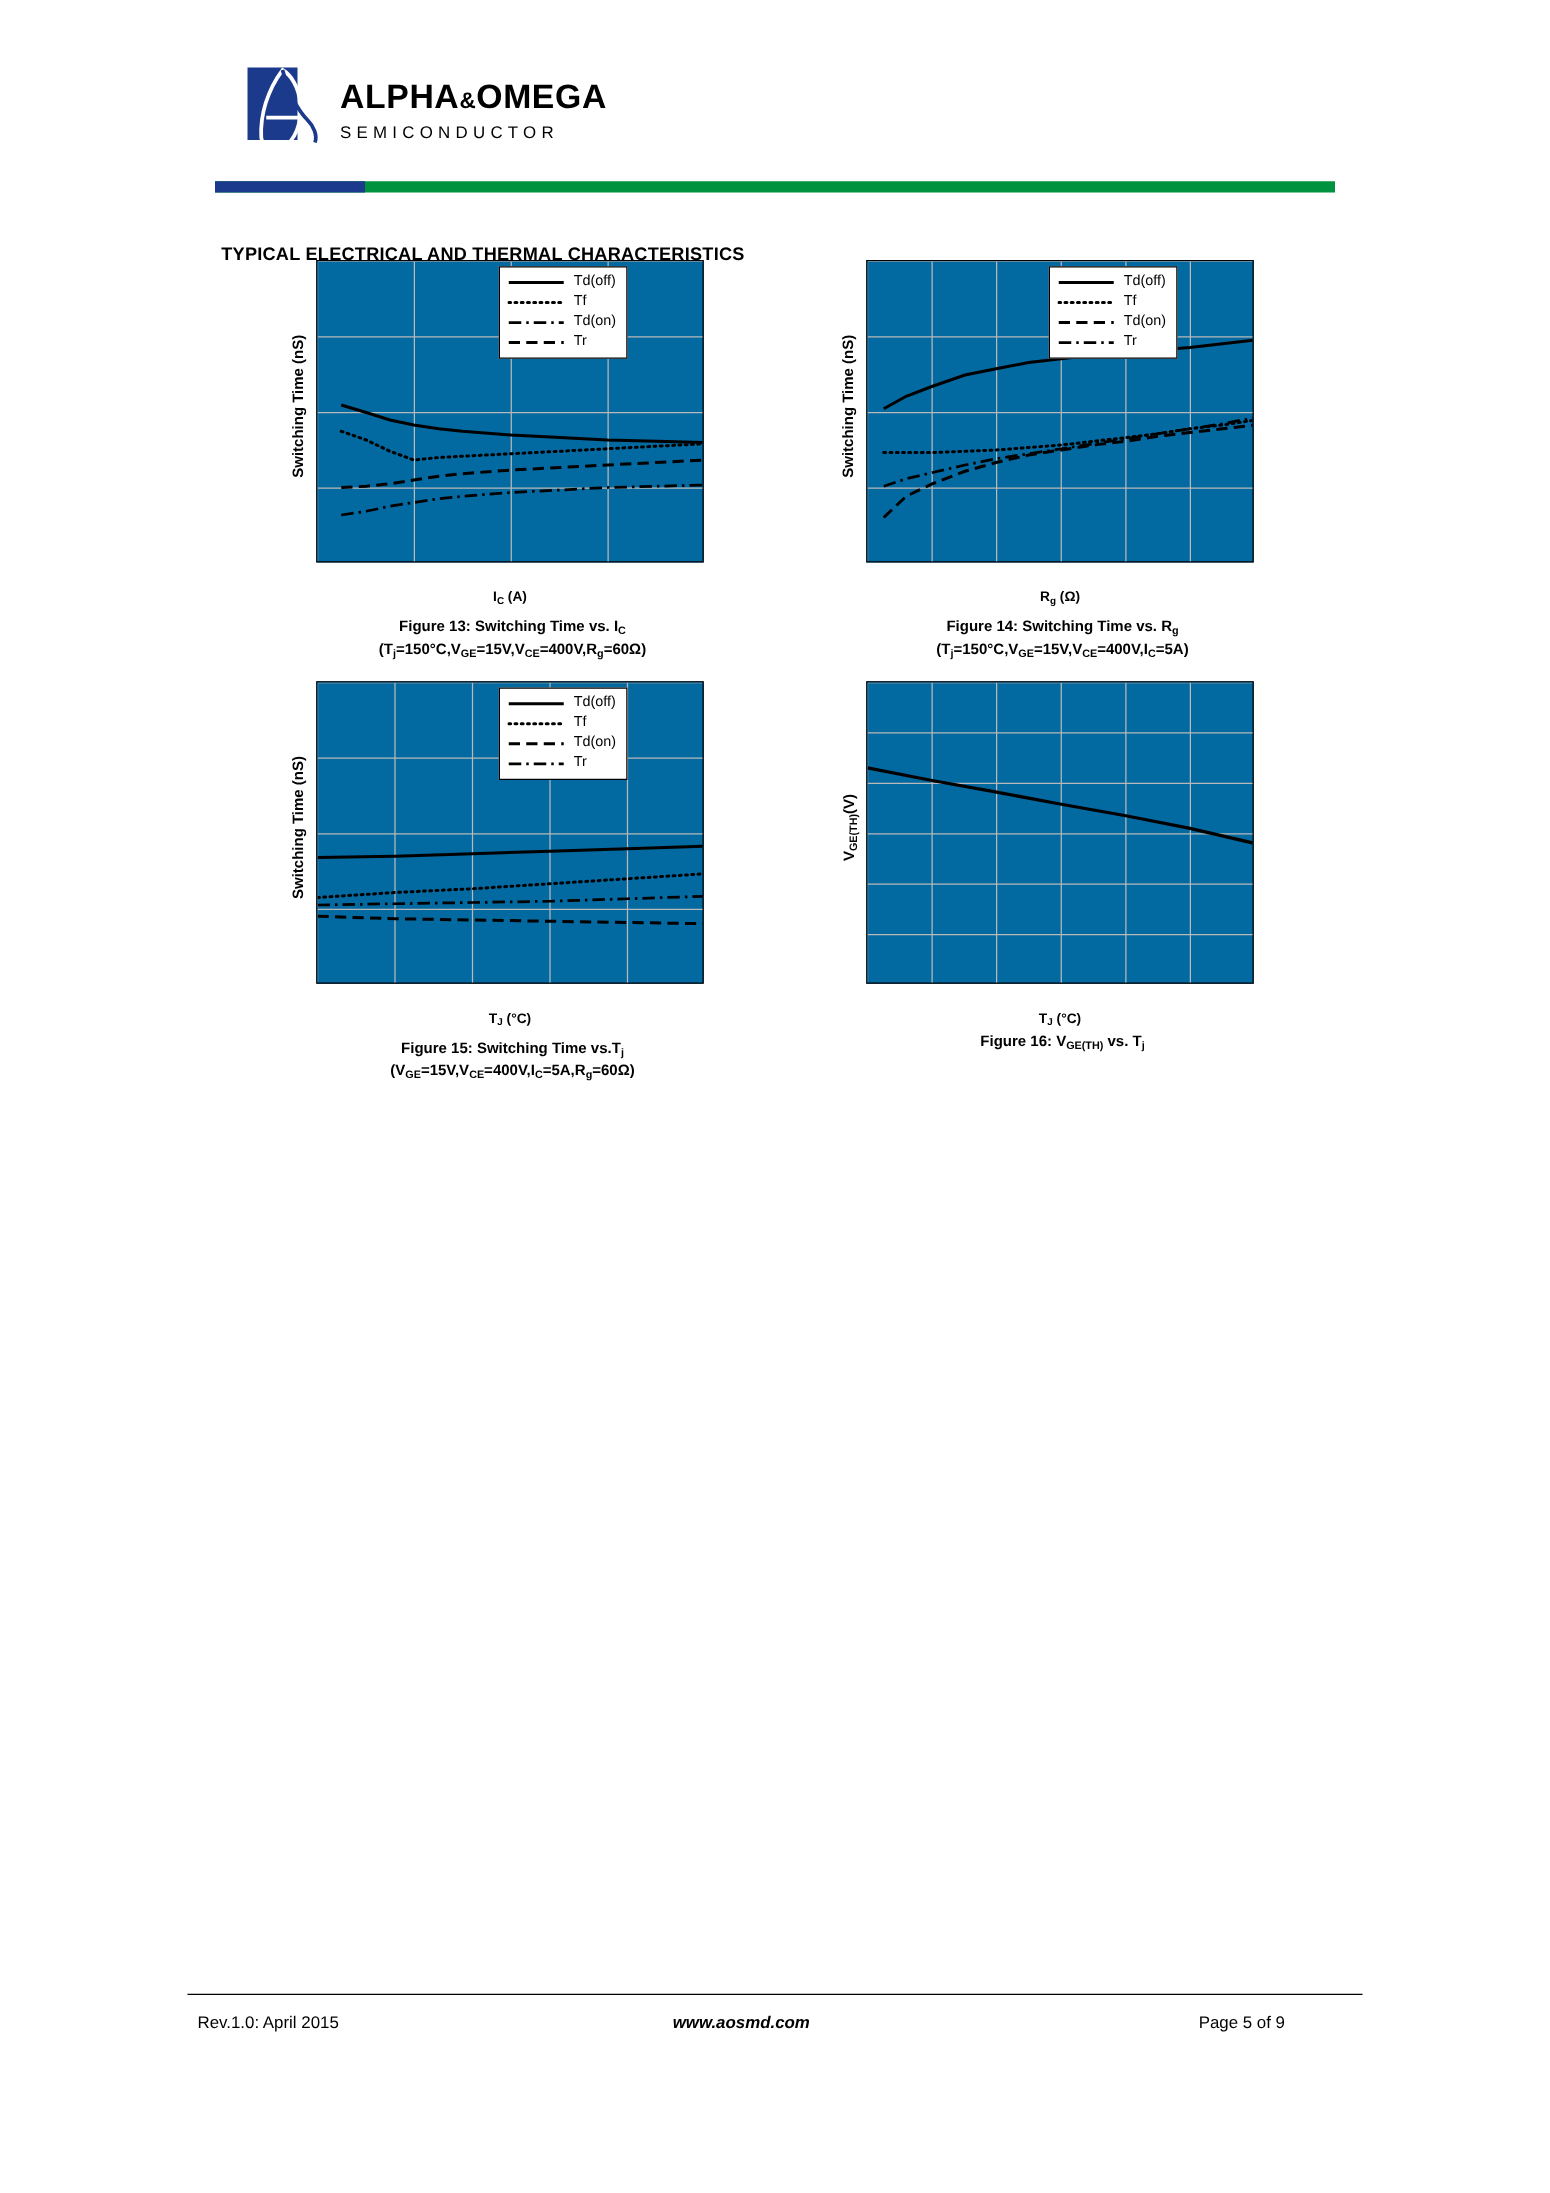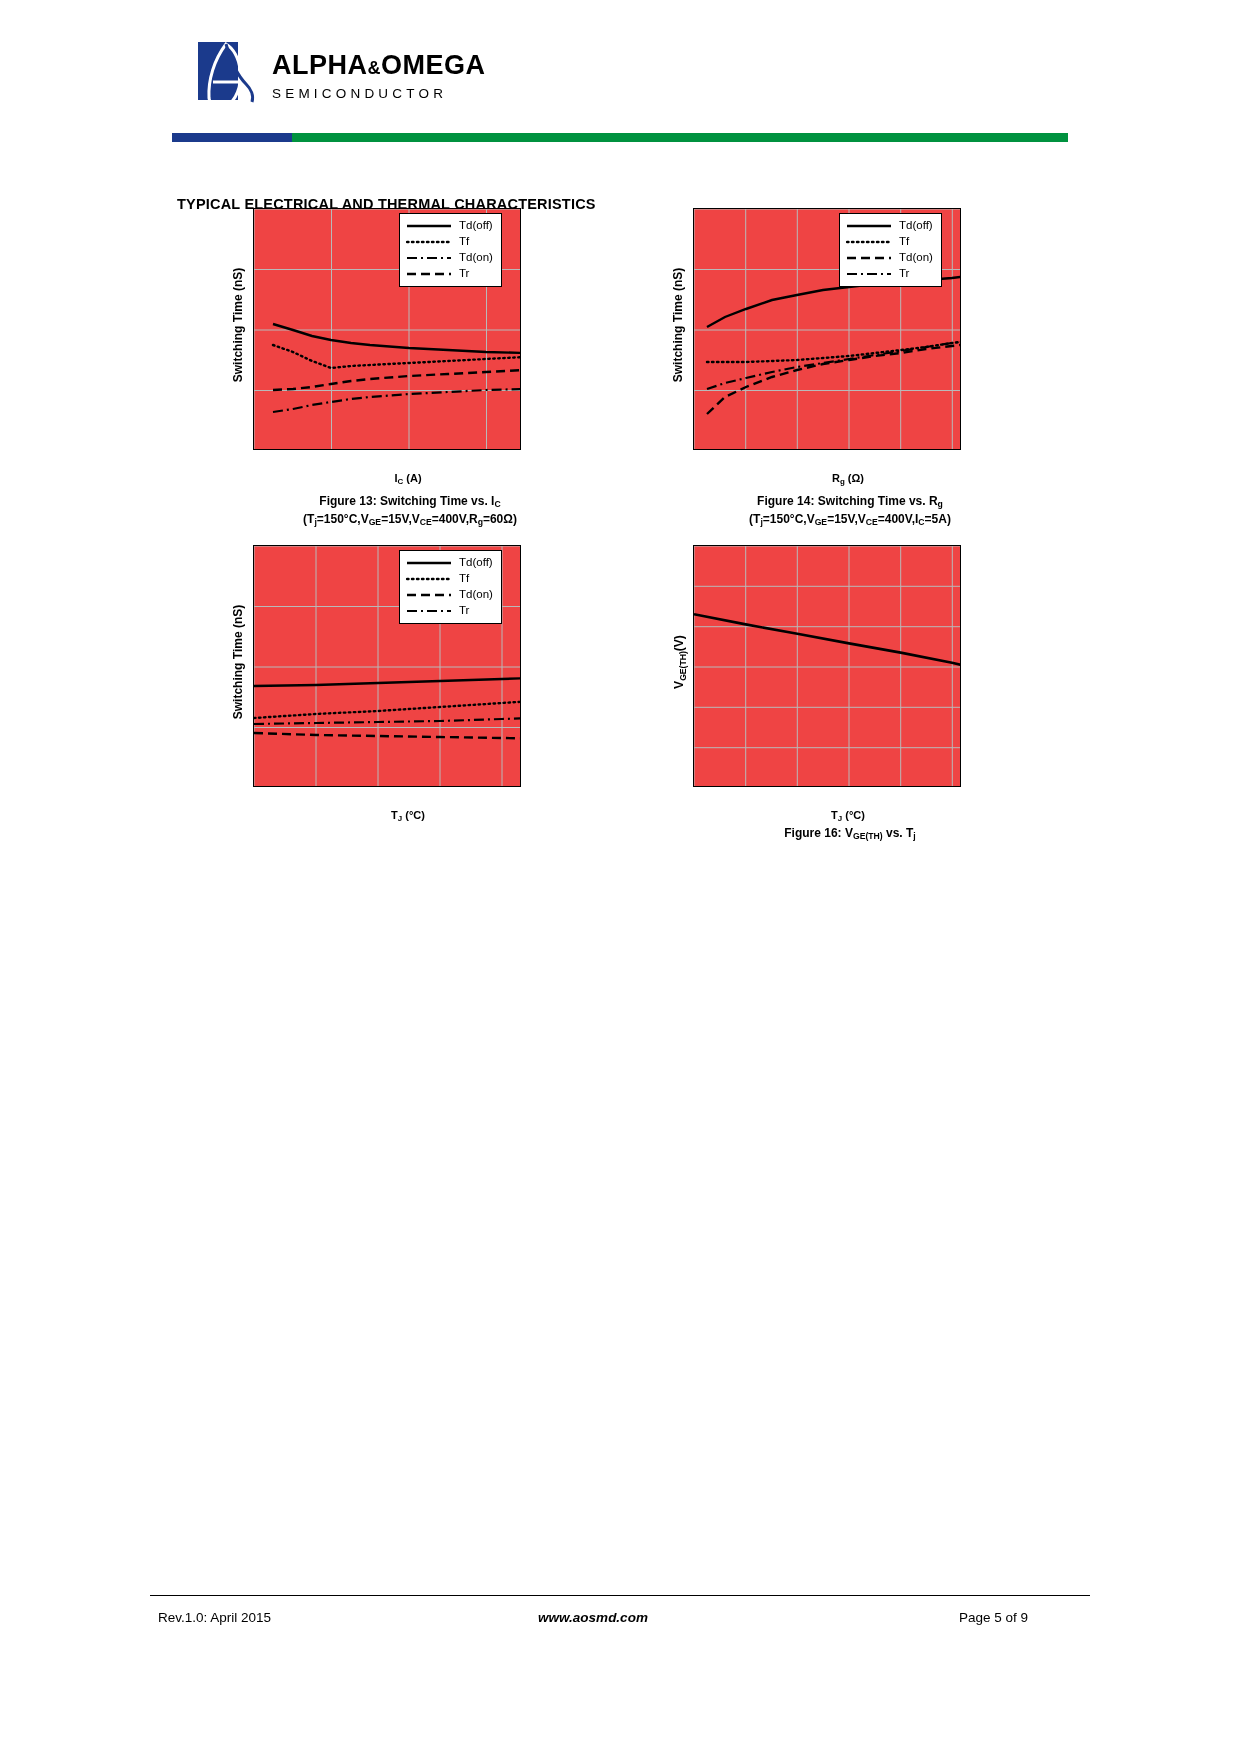--- a/index.html
+++ b/index.html
@@ -15,21 +15,21 @@
     position: relative;
   }
   .page {
     position: absolute;
     inset: 0;
   }
 
   
   .header {
     position: absolute;
-    left: 0; top: 0;
+    left: 0; top: 12px;
     width: 1240px;
     height: 150px;
   }
   .logo-block {
     position: absolute;
     left: 196px;
     top: 40px;
     display: flex;
     align-items: center;
   }
@@ -121,25 +121,25 @@
     font-weight: bold;
     white-space: nowrap;
   }
   .ylabel.v4 {
     left: -50px;
   }
   .axes {
     position: absolute;
     left: 58px;
     top: 8px;
-    width: 268px;
+    width: 310px;
     height: 242px;
     border: 1.3px solid #000;
     box-sizing: border-box;
-    background: #ef4444;
+    background: #0369a1;
     overflow: hidden;
   }
   .axes svg { display: block; }
   .xlabel {
     position: absolute;
     left: 58px;
     width: 310px;
     top: 272px;
     text-align: center;
     font-size: 11px;
@@ -461,20 +461,24 @@
               </span>
               <span class="legend-label">Tr</span>
             </div>
           </div>
         </div>
 
         <div class="xlabel">
           <span>T</span><sub>J</sub><span> (°C)</span>
         </div>
 
+        <div class="caption">
+          <span>Figure 15: Switching Time vs.T</span><sub>j</sub>
+          <span class="line2">(V<sub>GE</sub>=15V,V<sub>CE</sub>=400V,I<sub>C</sub>=5A,R<sub>g</sub>=60Ω)</span>
+        </div>
       </div>
     </div>
 
     <div class="fig fig-4">
       <div class="plotbox">
         <div class="ylabel v4">
           <span>V</span><sub>GE(TH)</sub><span>(V)</span>
         </div>
         <div class="axes">
           <svg width="310" height="242" viewBox="0 0 310 242">

